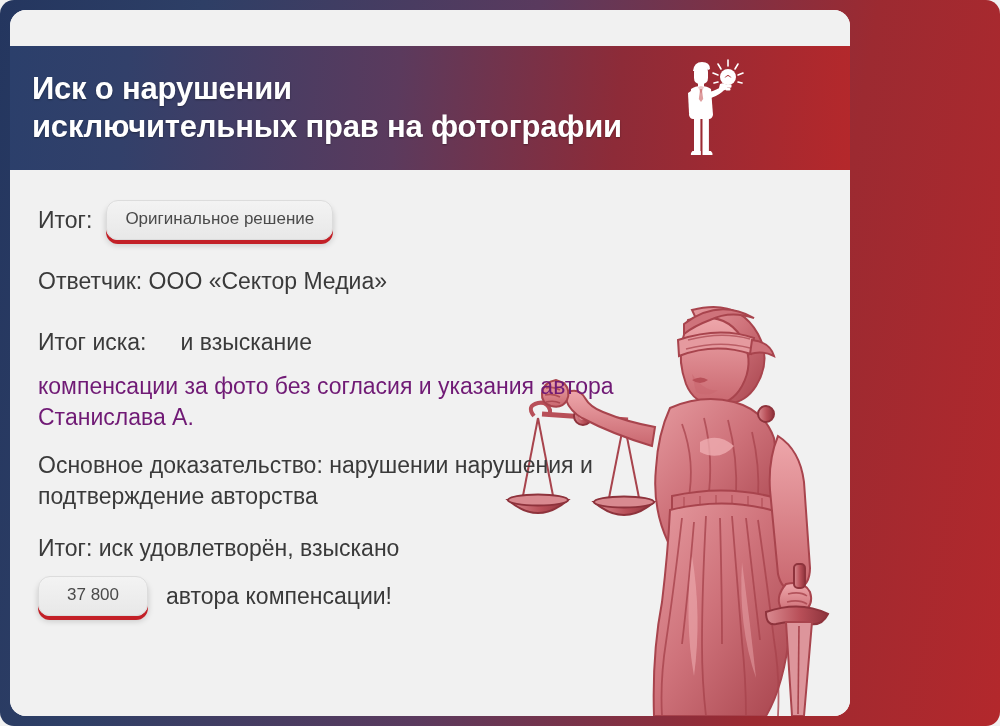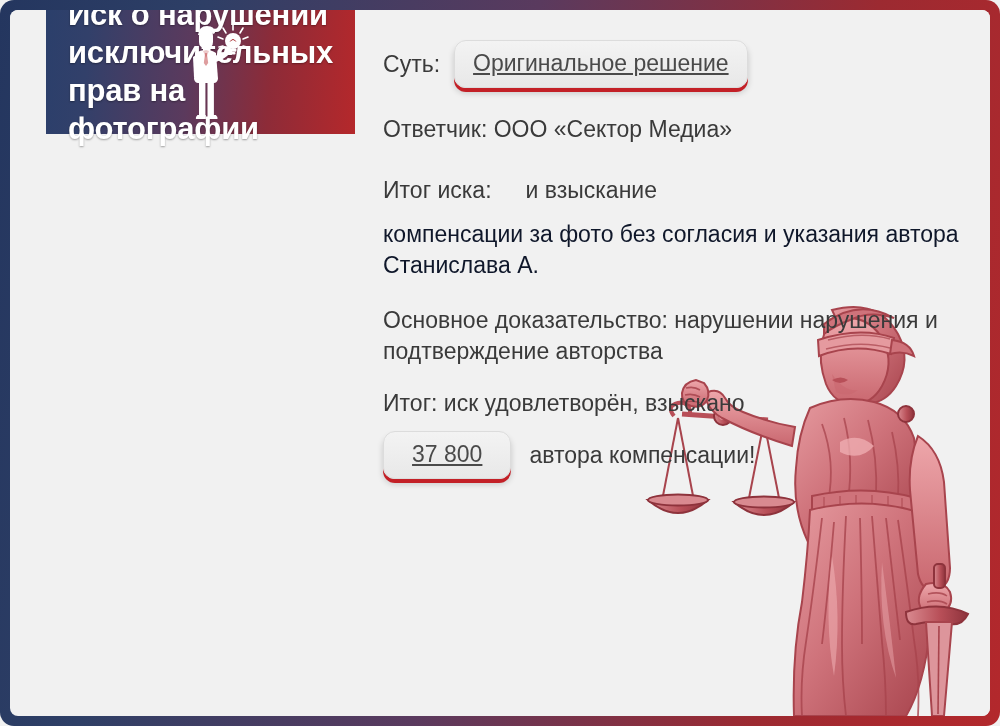--- a/index.html
+++ b/index.html
@@ -19,27 +19,27 @@
     width: 1000px;
     height: 726px;
     background: linear-gradient(100deg, #24365f 0%, #2e3f66 18%, #5a3a5e 48%, #9c2a31 78%, #b3282c 100%);
     border-radius: 14px;
     padding: 10px;
     overflow: hidden;
   }
 
   .card-inner {
     position: relative;
-    width: 980px;
+    width: 840px;
     height: 706px;
     background: #f1f1f1;
-    border-radius: 8px;
+    border-radius: 16px;
     overflow: hidden;
     display: flex;
-    flex-direction: row;
+    flex-direction: column;
   }
 
   
   .top-strip {
     height: 36px;
     flex: 0 0 36px;
     background: #f1f1f1;
     border-radius: 6px 6px 0 0;
   }
 
@@ -111,42 +111,41 @@
 
   .lbl { color: #3a3a3a; white-space: nowrap; }
 
   
   .pill {
     display: inline-block;
     background: linear-gradient(180deg, #f3f3f3 0%, #e8e8e8 100%);
     border: 1px solid #dcdcdc;
     border-radius: 12px;
     padding: 7px 18px 9px 18px;
-    font-size: 23px;
+    font-size: 17px;
     color: #4a4a4a;
     box-shadow: 0 4px 0 0 #c32027, 0 5px 6px rgba(0,0,0,0.18);
     white-space: nowrap;
-    text-decoration: underline;
   }
 
   .r-plaintiff { margin-bottom: 26px; }
   .r-plaintiff .lbl { margin-right: 14px; }
 
   .r-defendant { margin-bottom: 30px; }
 
   .r-claim { margin-bottom: 14px; }
   .r-claim .lbl { margin-right: 16px; }
   .r-claim .after { margin-left: 18px; }
 
   .para {
-    color: #0f172a;
+    color: #701a75;
     font-size: 23px;
     line-height: 1.34;
     max-width: 600px;
-    margin-bottom: 24px;
+    margin-bottom: 17px;
   }
 
   .para-evidence {
     color: #3a3a3a;
     font-size: 23px;
     line-height: 1.34;
     max-width: 600px;
     margin-bottom: 22px;
   }
 
@@ -338,21 +337,21 @@
 
             <path d="M330 326 L356 326 L348 420 L336 420 z" fill="#dd959b" stroke="#a8444d" stroke-width="2"></path>
             <line x1="343" y1="330" x2="342" y2="418" stroke="#a8444d" stroke-width="1.6"></line>
           </g>
         </svg>
       </span>
 
       <div class="content">
 
         <div class="row r-plaintiff">
-          <span class="lbl">Суть:</span>
+          <span class="lbl">Итог:</span>
           <span class="pill">Оригинальное решение</span>
         </div>
 
         <div class="row r-defendant">
           <span class="lbl">Ответчик: ООО «Сектор Медиа»</span>
         </div>
 
         <div class="row r-claim">
           <span class="lbl">Итог иска:</span>
           <span class="lbl after">и взыскание</span>

